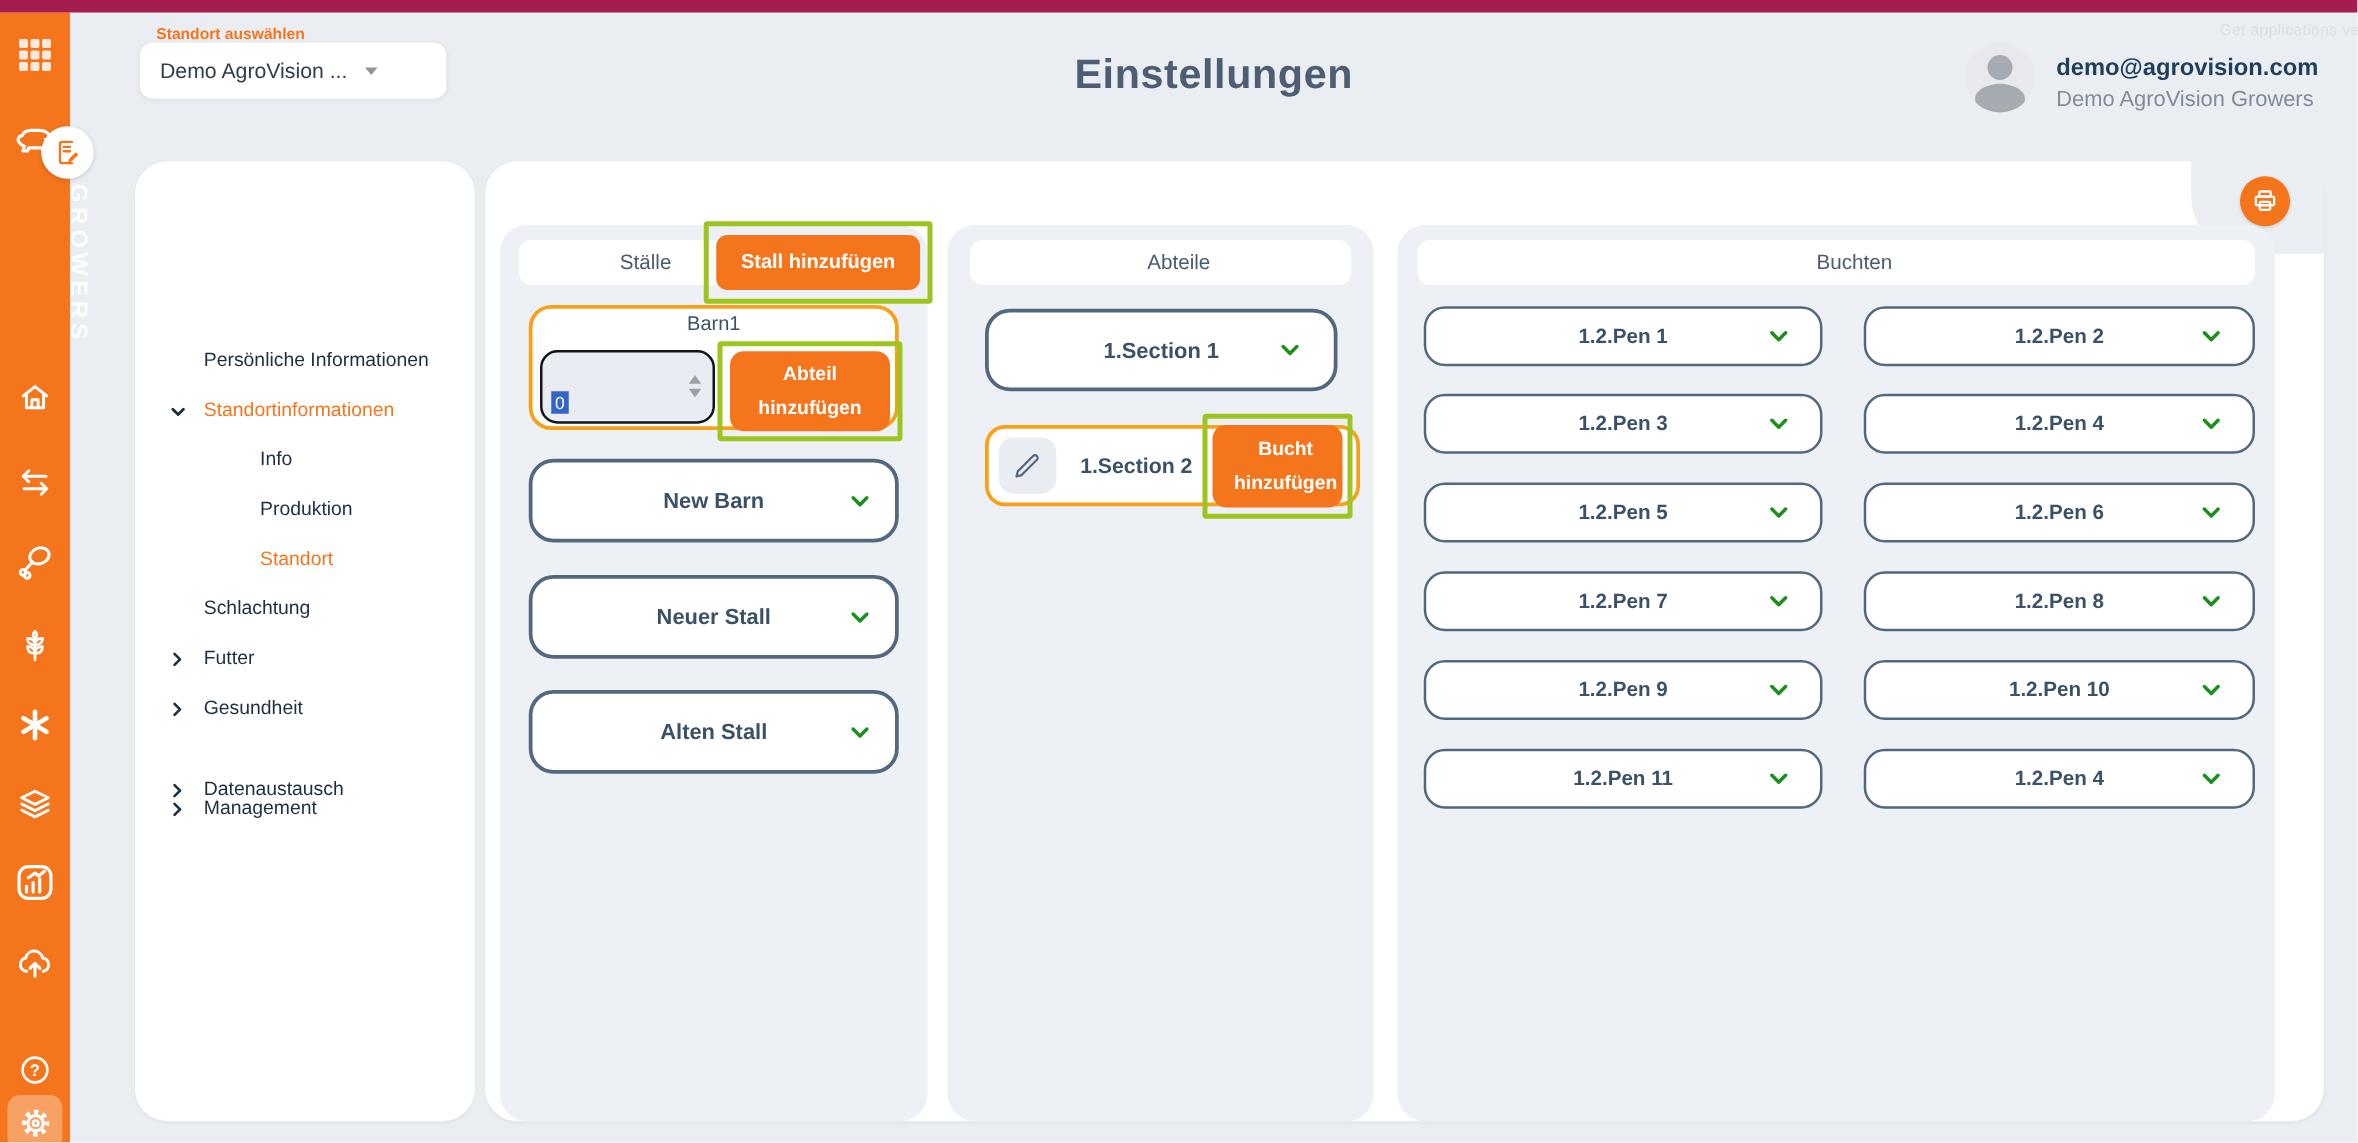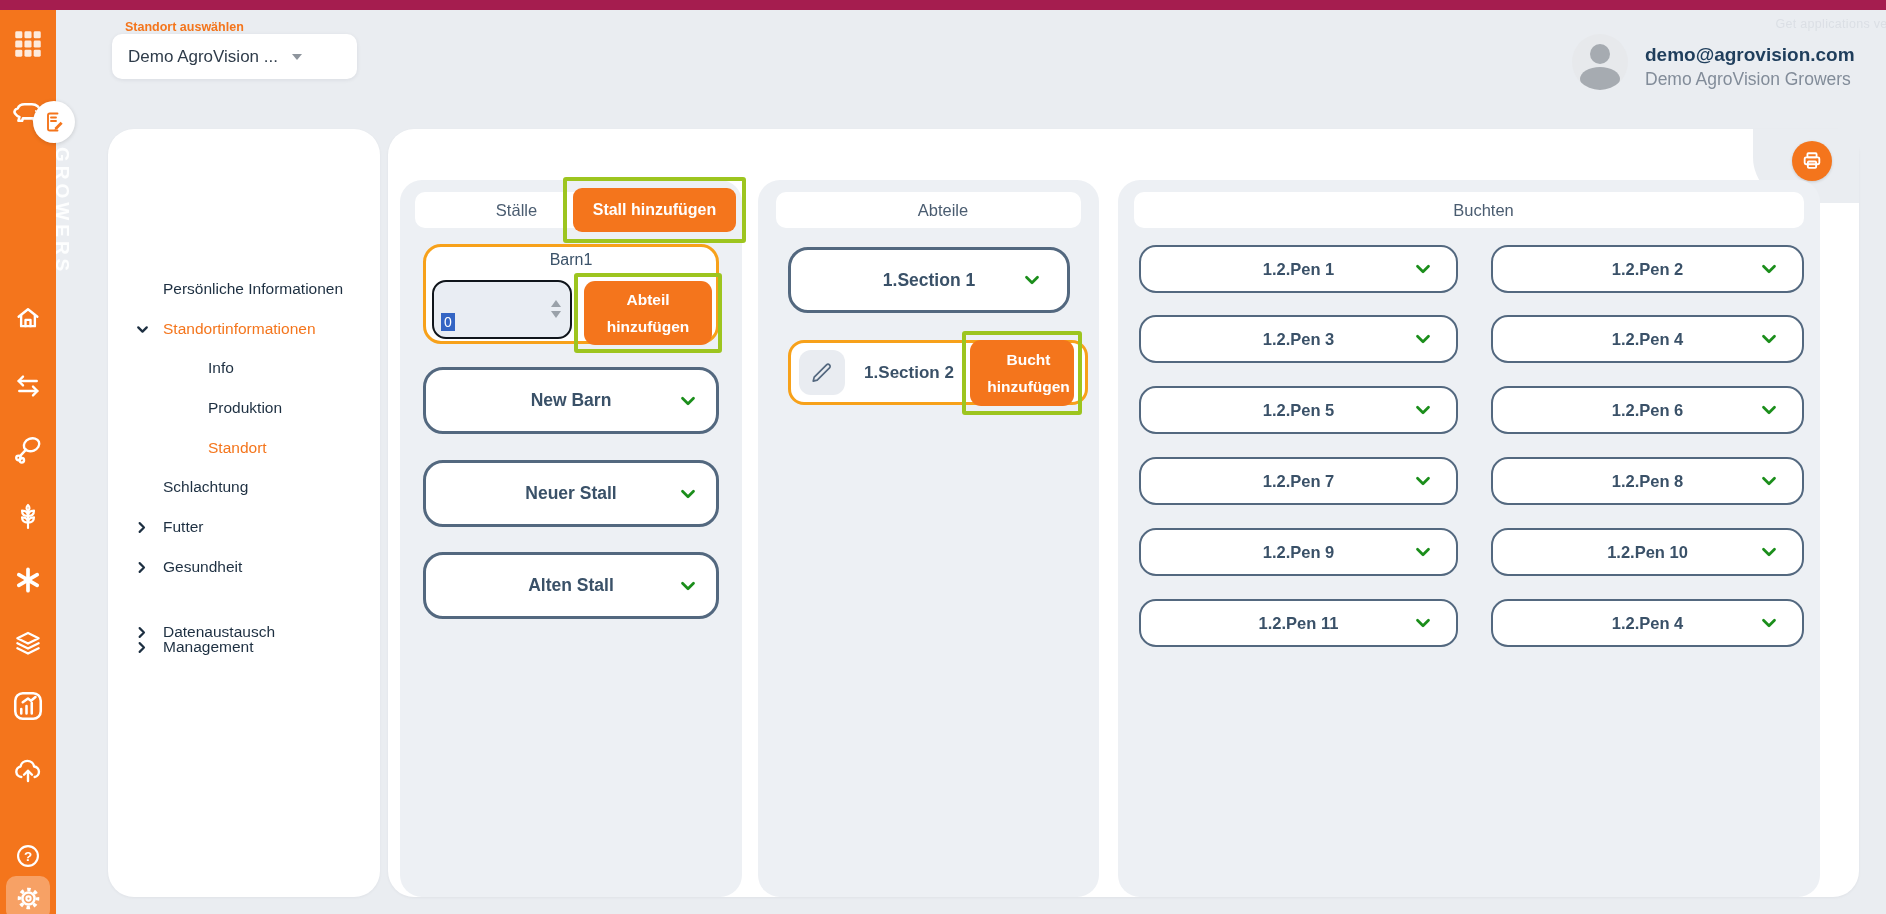--- a/index.html
+++ b/index.html
@@ -194,20 +194,21 @@
       <path d="M13.2 17.2l5.4-5.4 2 2-5.4 5.4-2.7.7z" fill="#F4751C" stroke="none"></path>
     </svg>
   </div>
 
   <div class="loc-label">Standort auswählen</div>
   <div class="loc-box">
     <span class="loc-text">Demo AgroVision ...</span>
     <span class="caret"></span>
   </div>
 
+  <div class="page-title">Einstellungen</div>
 
   <div class="avatar">
     <div class="head"></div>
     <div class="body"></div>
   </div>
   <div class="user-email">demo@agrovision.com</div>
   <div class="user-org">Demo AgroVision Growers</div>
 
   <div class="nav-card">
     <div class="nav-item" style="top:148px">

